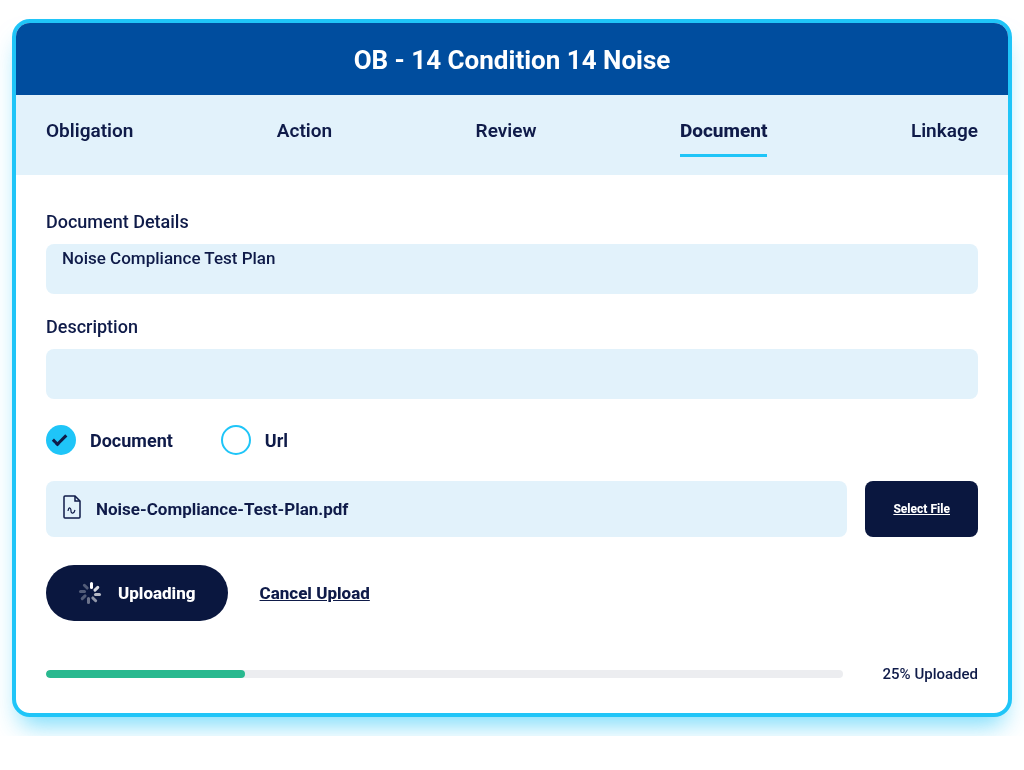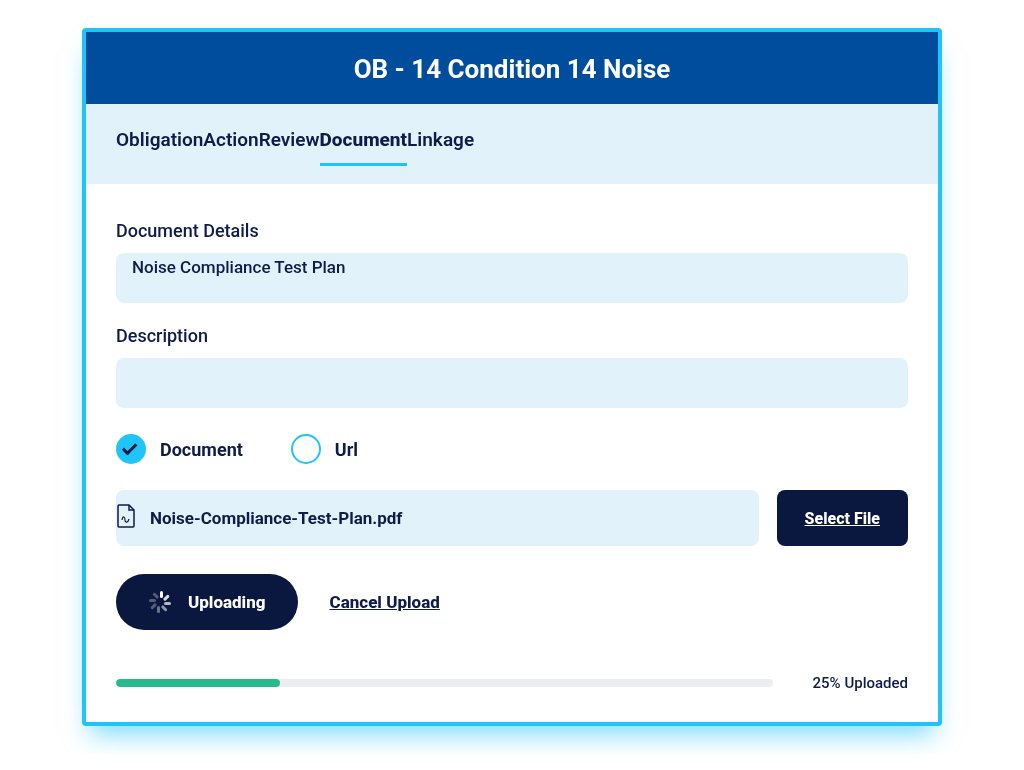--- a/index.html
+++ b/index.html
@@ -2,40 +2,41 @@
 <html><head>
 <meta charset="utf-8">
 <style>
   * { box-sizing: border-box; margin: 0; padding: 0; }
   body {
     font-family: -apple-system, BlinkMacSystemFont, "Segoe UI", Roboto, Arial, sans-serif;
     background: #fff;
     padding: 10px;
   }
   .modal {
-    width: 860px;
-    margin: 18px auto;
+    width: 1000px;
+    margin: 9px auto;
     border: 4px solid #1fc5f8;
-    border-radius: 4px;
+    border-radius: 18px;
     overflow: hidden;
     background: #fff;
     box-shadow: 0 16px 24px -8px rgba(31,197,248,.6);
   }
   .modal-header {
     background: #004d9e;
     color: #fff;
     text-align: center;
     padding: 22px 10px 20px;
     font-size: 26px;
     font-weight: 700;
   }
   .tabs {
     background: #e2f2fb;
     display: flex;
     padding: 24px 30px 18px;
+    justify-content: space-between;
   }
   .tab {
     color: #0f1b49;
     font-size: 19px;
     font-weight: 600;
     cursor: pointer;
     padding-bottom: 12px;
     border-bottom: 3px solid transparent;
   }
   .tab.active {
@@ -100,40 +101,40 @@
   }
   .file-row {
     display: flex;
     gap: 18px;
     align-items: stretch;
   }
   .file-display {
     flex: 1;
     background: #e2f2fb;
     border-radius: 8px;
-    padding: 14px 0;
+    padding: 14px 16px;
     display: flex;
     align-items: center;
     gap: 14px;
     color: #0f1b49;
     font-weight: 700;
     font-size: 17px;
   }
   .file-icon svg { width: 20px; height: 24px; }
   .select-btn {
     background: #0a173f;
     color: #fff;
     border-radius: 8px;
     padding: 0 28px;
     display: flex;
     align-items: center;
     justify-content: center;
     font-weight: 800;
     text-decoration: underline;
-    font-size: 16px;
+    font-size: 12px;
     cursor: pointer;
   }
   .upload-row {
     display: flex;
     gap: 32px;
     align-items: center;
     margin-top: 28px;
   }
   .upload-btn {
     background: #0a173f;

